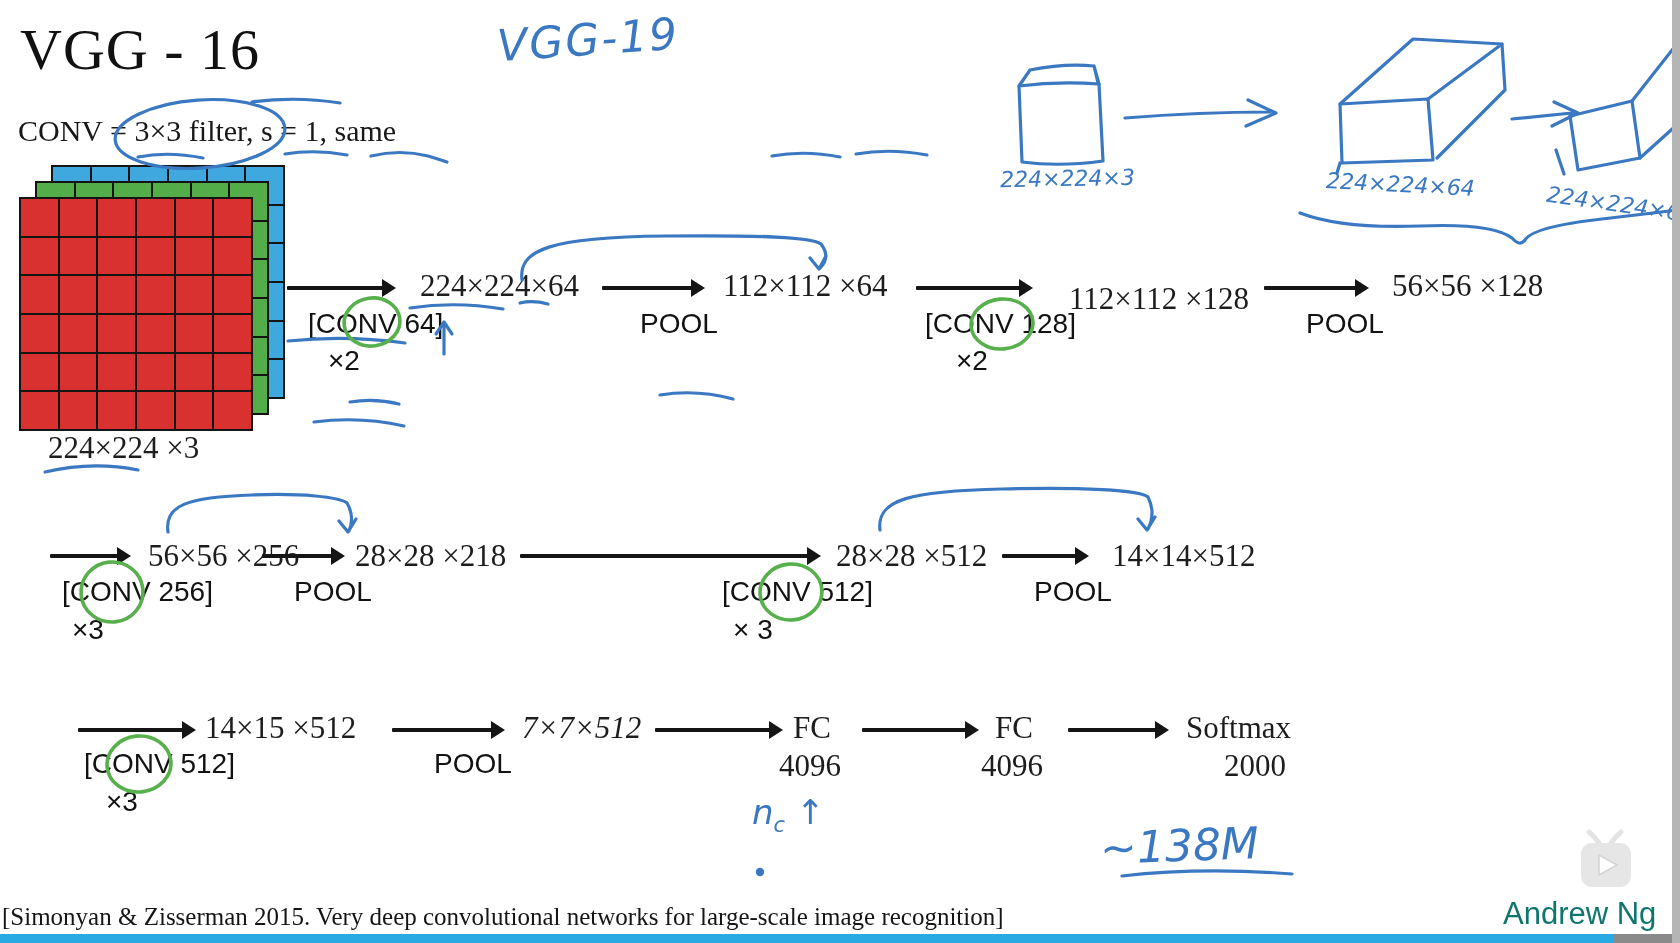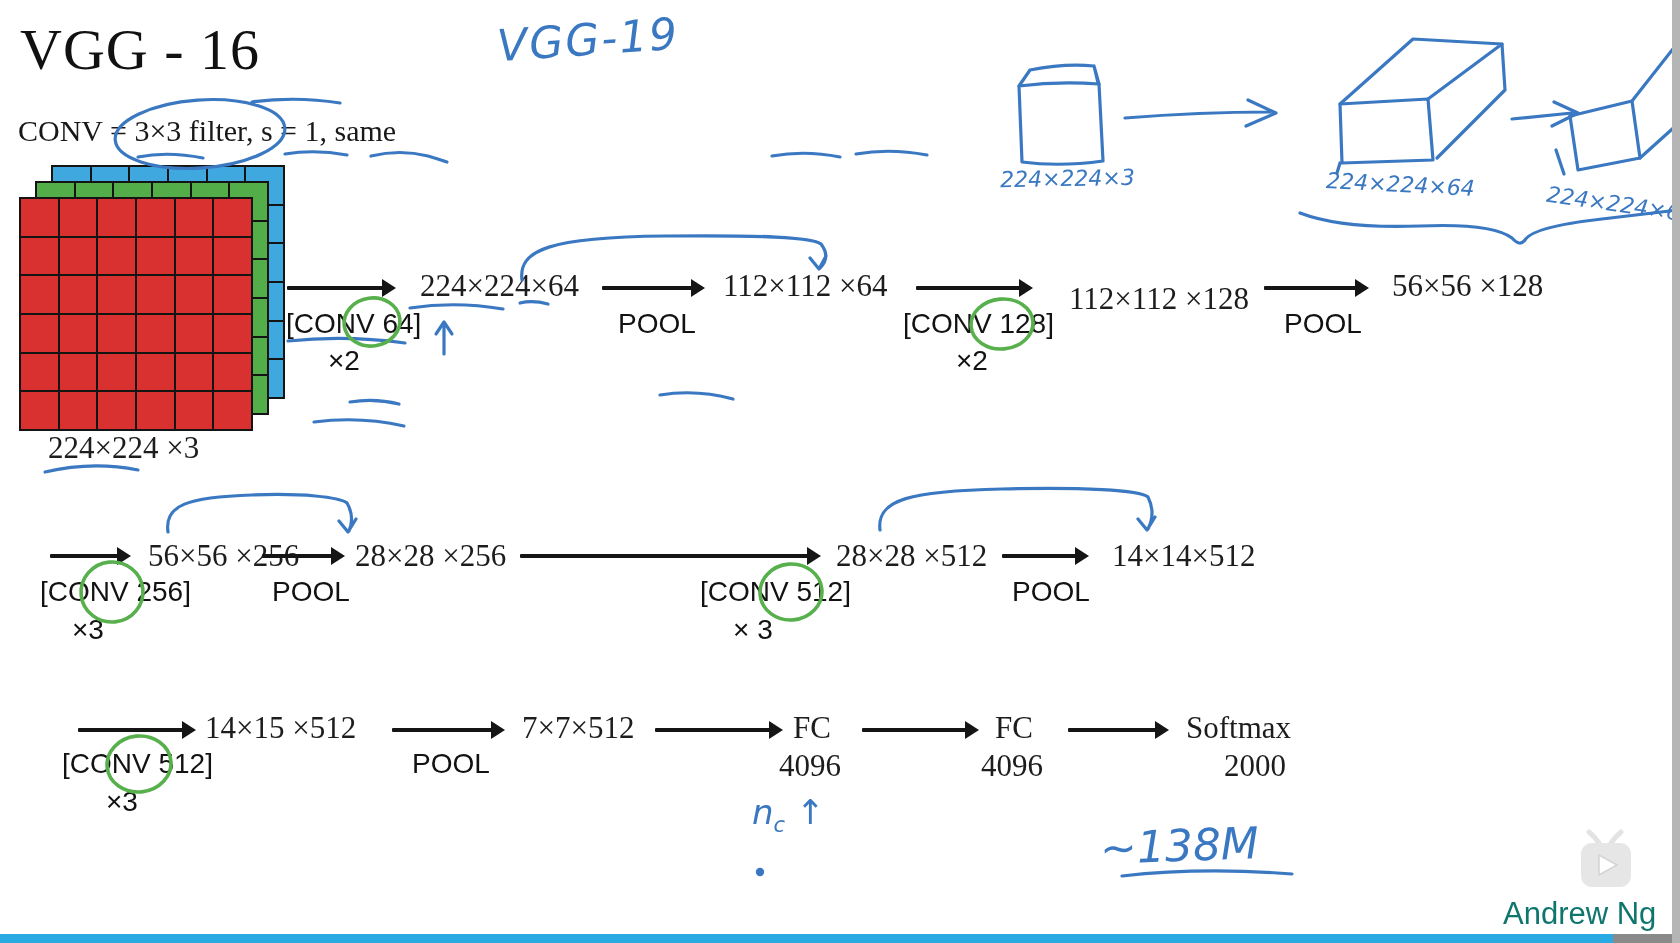--- a/index.html
+++ b/index.html
@@ -2,21 +2,21 @@
 <html style="--ink-blue: #3b78c2; --circle-green: #57b04c; --grid-red: #d93030; --grid-green: #53ae49; --grid-blue: #3fa8de; --progress: #29aae2; --progress-rest: #8a8a8a;"><head>
 <meta charset="utf-8">
 <style>
   html,body{margin:0;padding:0;background:#fff;}
   .stage{position:relative;width:1680px;height:943px;background:#fff;overflow:hidden;
          font-family:"Liberation Serif",serif;color:#1c1c1c;}
   .abs{position:absolute;white-space:nowrap;}
   .title{font-size:58px;letter-spacing:1px;color:#111;}
   .spec{font-size:30px;color:#181818;}
   .dim{font-size:31px;color:#1d1d1d;}
-  .sub{font-family:"Liberation Sans",sans-serif;font-size:28px;color:#121212;}
+  .sub{font-family:"Liberation Sans",sans-serif;font-size:28px;color:#121212;padding-left:22px;}
   .mult{font-family:"Liberation Sans",sans-serif;font-size:28px;color:#121212;}
   .hand{font-family:"DejaVu Sans",sans-serif;font-style:italic;color:var(--ink-blue);}
   .hand sub{font-size:0.62em;}
   .citation{font-size:25px;color:#151515;}
   .author{font-family:"Liberation Sans",sans-serif;font-size:31px;color:#0f766e;}
   
   .arr{position:absolute;height:4px;background:#151515;border-radius:1px;}
   .arr::after{content:"";position:absolute;right:-13px;top:50%;transform:translateY(-50%);
               width:0;height:0;border:9px solid transparent;border-right:0;
               border-left:14px solid #151515;}
@@ -174,53 +174,54 @@
   <div class="arr" style="left:1264px;top:286px;width:92px;"></div>
   <span class="abs sub" style="left:1284px;top:308px;">POOL</span>
   <span class="abs dim" style="left:1392px;top:268px;">56×56 ×128</span>
 
   <div class="arr" style="left:50px;top:554px;width:68px;"></div>
   <span class="abs sub" style="left:40px;top:576px;">[CONV 256]</span>
   <span class="abs mult" style="left:72px;top:614px;">×3</span>
   <span class="abs dim" style="left:148px;top:538px;">56×56 ×256</span>
   <div class="arr" style="left:262px;top:554px;width:70px;"></div>
   <span class="abs sub" style="left:272px;top:576px;">POOL</span>
-  <span class="abs dim" style="left:355px;top:538px;">28×28 ×256</span>
+  <span class="abs dim" style="left:355px;top:538px;">28×28 ×218</span>
   <div class="arr" style="left:520px;top:554px;width:288px;"></div>
   <span class="abs sub" style="left:700px;top:576px;">[CONV 512]</span>
   <span class="abs mult" style="left:733px;top:614px;">× 3</span>
   <span class="abs dim" style="left:836px;top:538px;">28×28 ×512</span>
   <div class="arr" style="left:1002px;top:554px;width:74px;"></div>
   <span class="abs sub" style="left:1012px;top:576px;">POOL</span>
   <span class="abs dim" style="left:1112px;top:538px;">14×14×512</span>
 
   <div class="arr" style="left:78px;top:728px;width:105px;"></div>
   <span class="abs sub" style="left:62px;top:748px;">[CONV 512]</span>
   <span class="abs mult" style="left:106px;top:786px;">×3</span>
   <span class="abs dim" style="left:205px;top:710px;">14×15 ×512</span>
   <div class="arr" style="left:392px;top:728px;width:100px;"></div>
   <span class="abs sub" style="left:412px;top:748px;">POOL</span>
-  <span class="abs dim" style="left:522px;top:710px;">7×7×512</span>
+  <span class="abs dim" style="left:522px;top:710px;font-style:italic;">7×7×512</span>
   <div class="arr" style="left:655px;top:728px;width:115px;"></div>
   <span class="abs dim" style="left:793px;top:710px;">FC</span>
   <span class="abs dim" style="left:779px;top:748px;">4096</span>
   <div class="arr" style="left:862px;top:728px;width:104px;"></div>
   <span class="abs dim" style="left:995px;top:710px;">FC</span>
   <span class="abs dim" style="left:981px;top:748px;">4096</span>
   <div class="arr" style="left:1068px;top:728px;width:88px;"></div>
   <span class="abs dim" style="left:1186px;top:710px;">Softmax</span>
   <span class="abs dim" style="left:1224px;top:748px;">2000</span>
 
   <span class="abs hand" style="left:752px;top:792px;font-size:34px;"><span>n</span><sub>c</sub><span> ↑</span></span>
   <span class="abs hand" style="left:1100px;top:820px;font-size:44px;transform:rotate(-2deg);">~138M</span>
 
   <span class="abs hand" style="left:1000px;top:166px;font-size:22px;transform:rotate(-1deg);">224×224×3</span>
   <span class="abs hand" style="left:1326px;top:172px;font-size:22px;transform:rotate(3deg);">224×224×64</span>
   <span class="abs hand" style="left:1546px;top:192px;font-size:22px;transform:rotate(8deg);">224×224×64</span>
 
+  <div class="abs citation" style="left:2px;top:903px;">[Simonyan &amp; Zisserman 2015. Very deep convolutional networks for large-scale image recognition]</div>
   <div class="abs author" style="left:1503px;top:896px;">Andrew Ng</div>
 
   <svg class="tvicon" width="64" height="66" viewBox="0 0 64 66">
     <path d="M21,15 Q16,8 11,4" stroke="#e3e3e3" stroke-width="5" fill="none" stroke-linecap="round"></path>
     <path d="M33,15 Q38,8 43,4" stroke="#e3e3e3" stroke-width="5" fill="none" stroke-linecap="round"></path>
     <rect x="3" y="15" width="50" height="44" rx="11" fill="#e6e6e6"></rect>
     <path d="M21,27 L21,47 L39,37 Z" fill="#ffffff" stroke="#d4d4d4" stroke-width="1.5"></path>
   </svg>
 
   <div>

